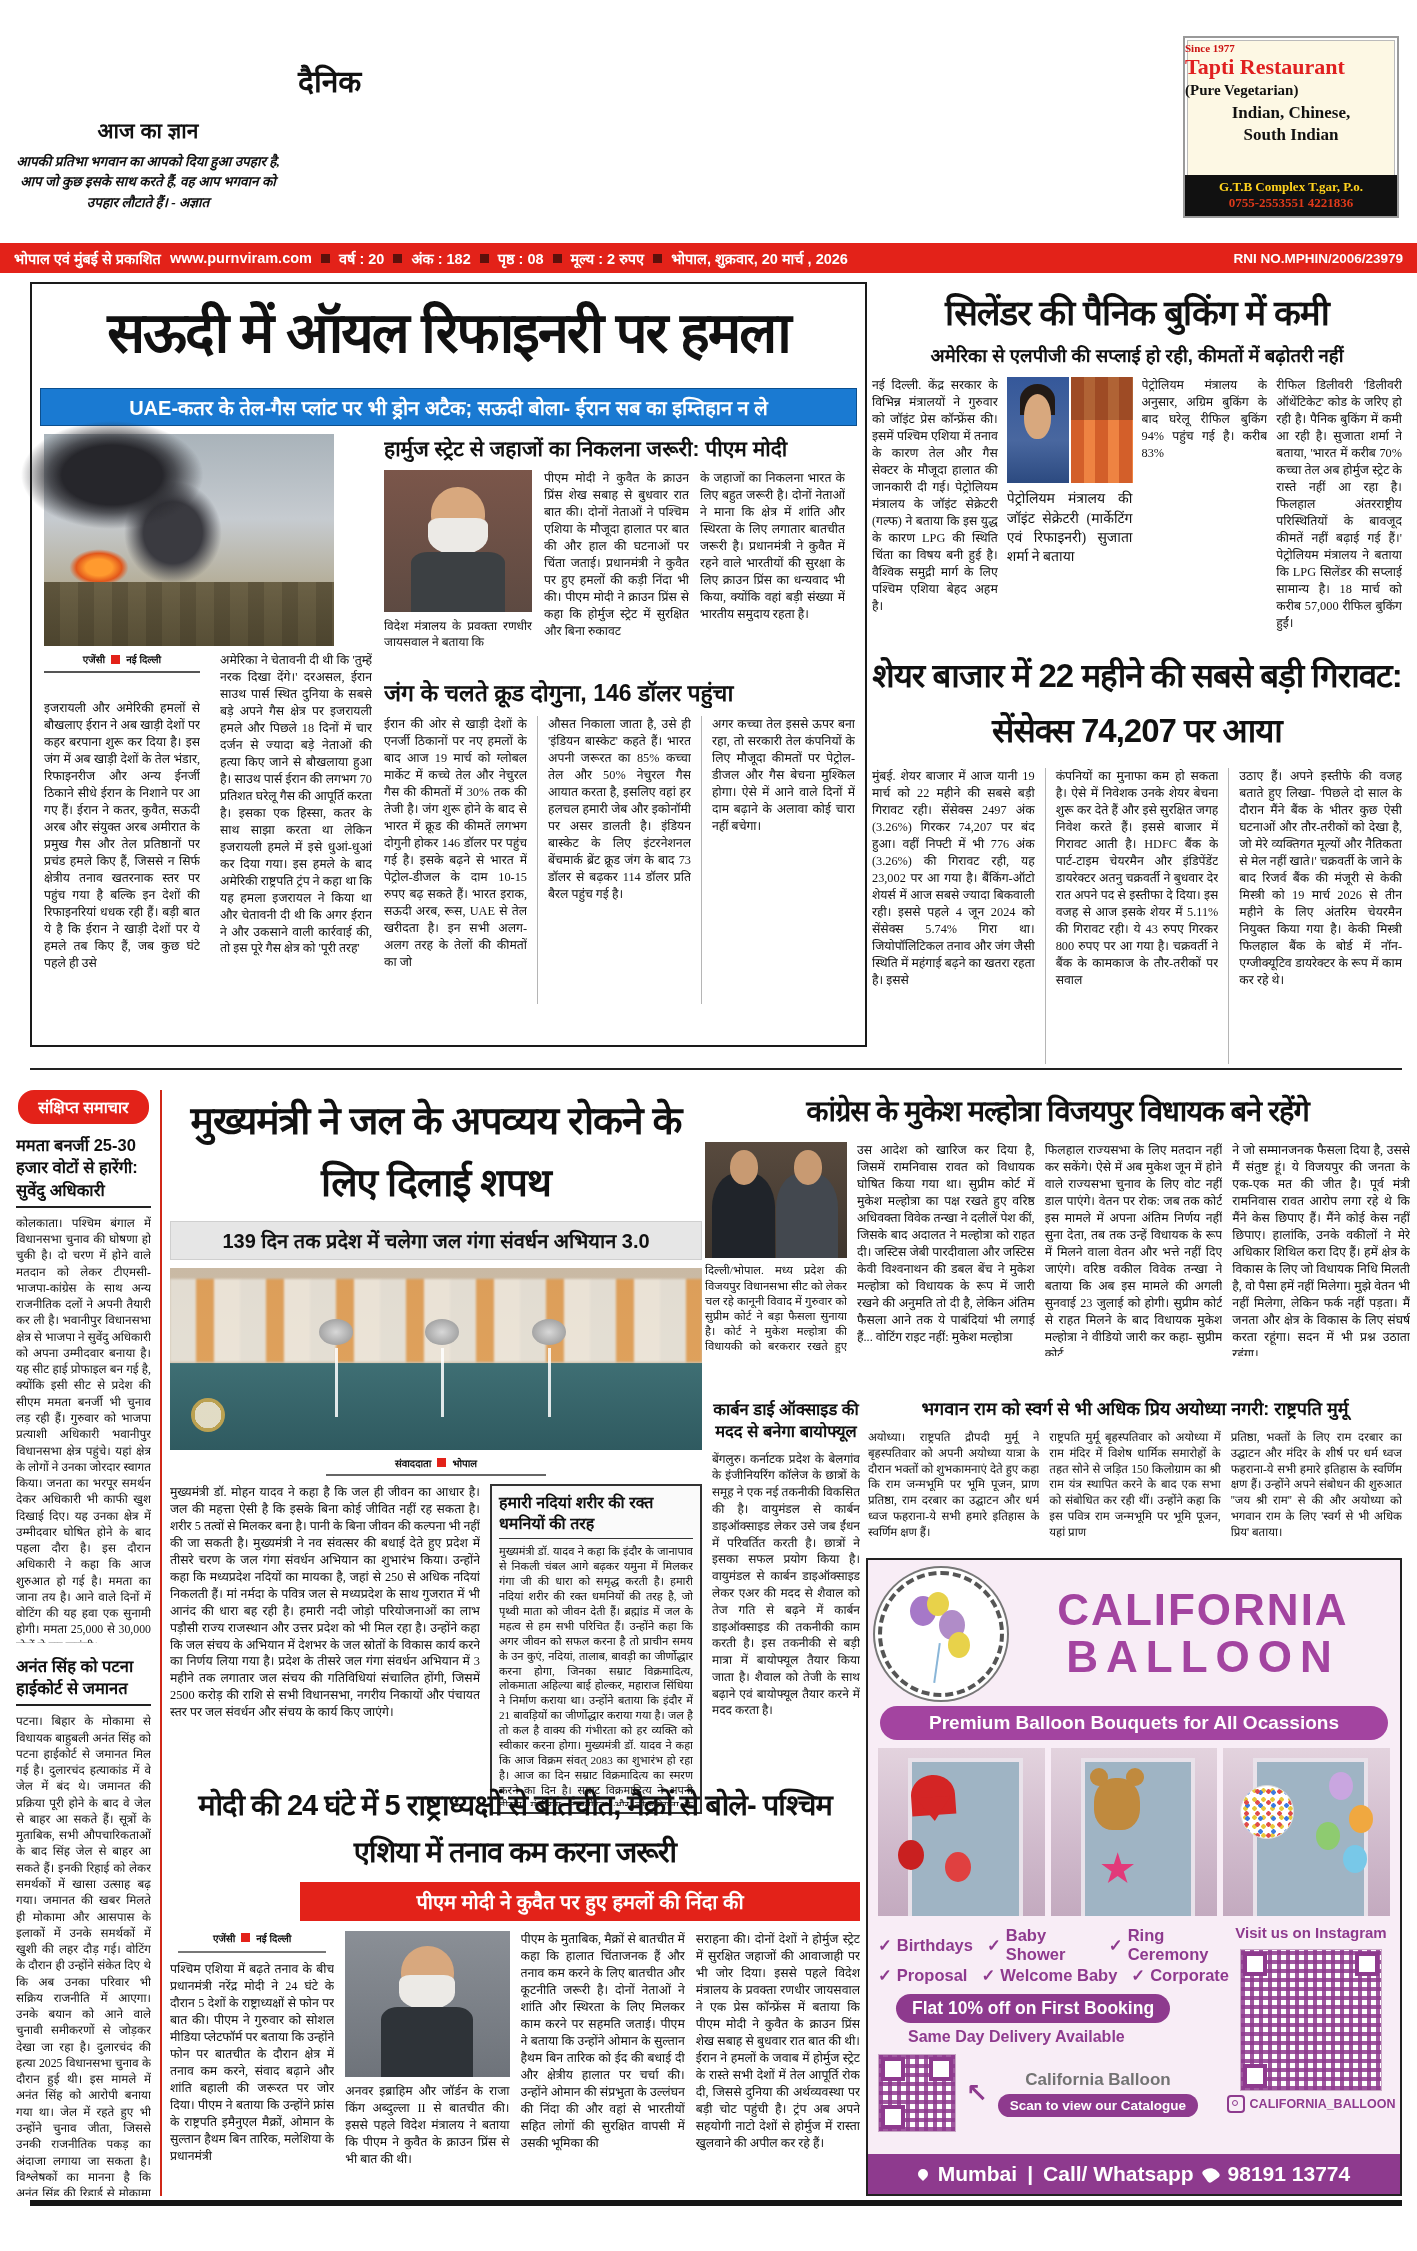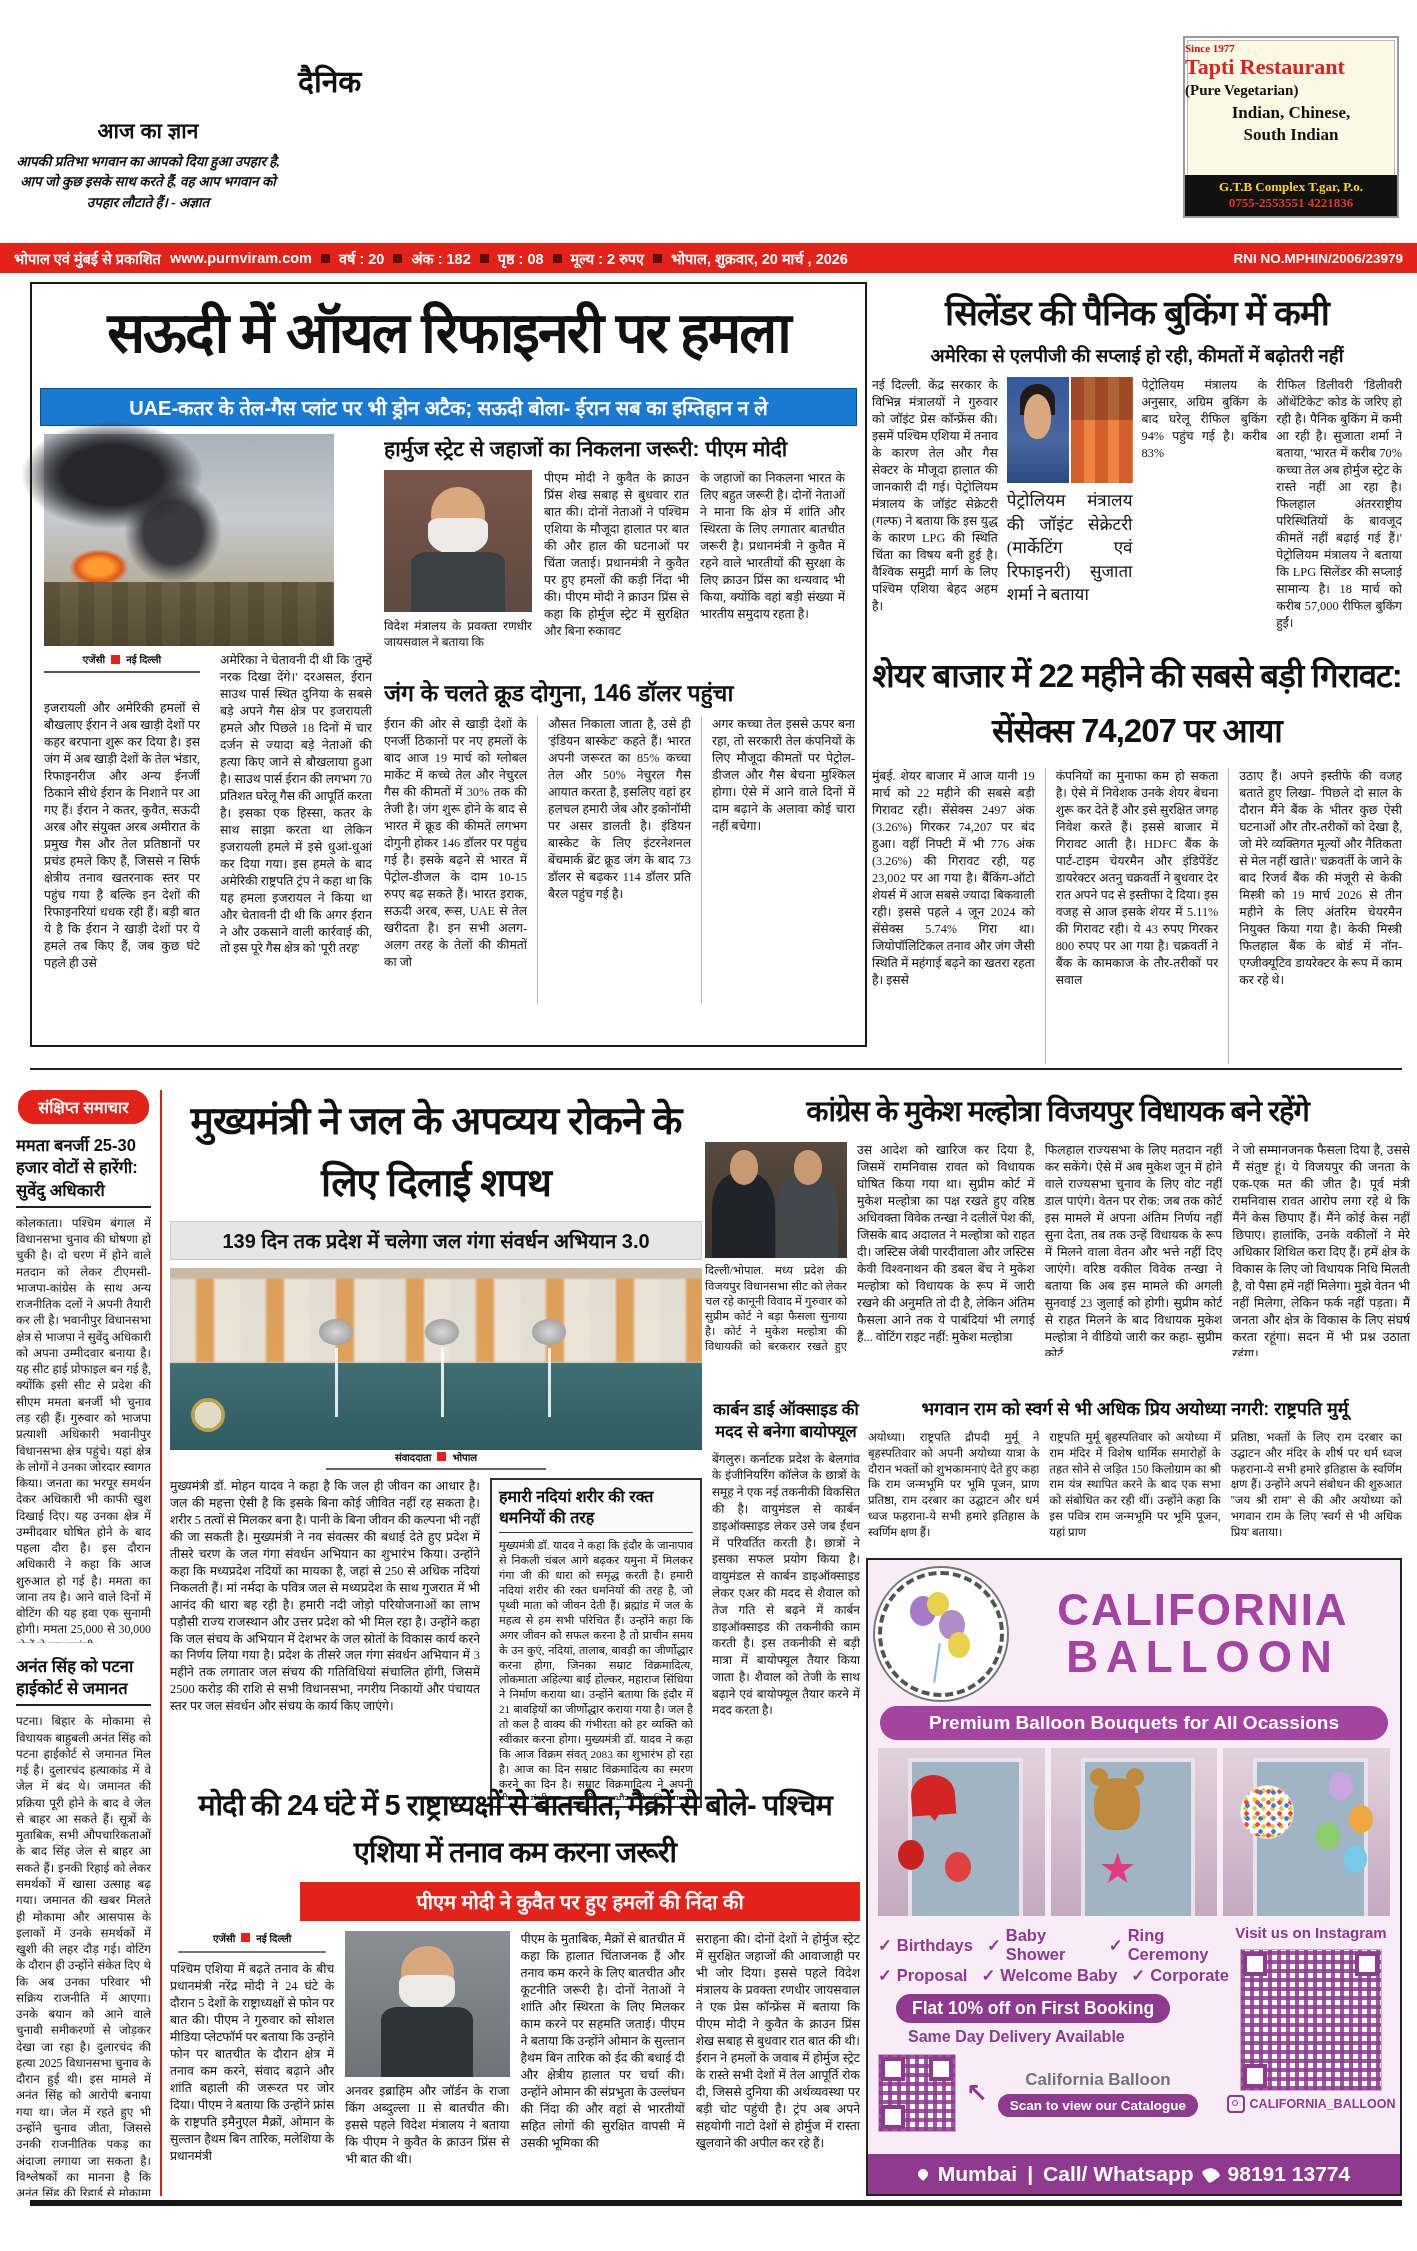--- a/index.html
+++ b/index.html
@@ -85,21 +85,21 @@
           overflow:hidden;text-align:center;margin-top:2px;}
   .cy-row{display:flex;gap:9px;height:258px;margin-top:10px;}
   .cy-row>div{flex:1;}
   .cy-photos{flex:none;width:152px;display:flex;flex-direction:column;}
   .cy-pair{display:flex;gap:2px;height:106px;}
   .ph-woman{flex:1;background:linear-gradient(180deg,#35589a 0%,#49679f 60%,#2c4a80 100%);position:relative;}
   .ph-woman .face{left:28%;top:16%;width:44%;height:42%;}
   .hair{position:absolute;left:22%;top:6%;width:56%;height:30%;background:#221a16;border-radius:50% 50% 0 0;}
   .ph-cyl{flex:1;background:repeating-linear-gradient(90deg,#d35f2a 0 13px,#ee8342 13px 24px);position:relative;}
   .ph-cyl:before{content:"";position:absolute;inset:0 0 60% 0;background:rgba(60,40,30,.35);}
-  .cy-photext{font-size:17px;line-height:1.38;margin-top:6px;overflow:hidden;flex:1;}
+  .cy-photext{font-size:14px;line-height:1.38;margin-top:6px;overflow:hidden;flex:1;}
 
   .sx-h1{font-size:33px;letter-spacing:-1px;text-align:center;line-height:1.65;margin-top:14px;}
   .sx-row{display:flex;gap:10px;height:296px;margin-top:10px;}
   .sx-row>div{flex:1;}
 
   
   .hrule{left:30px;top:1068px;width:1372px;height:2px;background:#222;}
   .bottomrule{left:30px;top:2200px;width:1372px;height:6px;background:#161616;}
 
   
@@ -118,21 +118,21 @@
           font-size:20px;text-align:center;padding:5px 0;margin-top:6px;white-space:nowrap;overflow:hidden;}
   .cm-photo{margin-top:8px;height:182px;position:relative;overflow:hidden;
             background:linear-gradient(180deg,#c9b9a4 0%,#cfc0aa 52%,#3f6f74 52%,#2f5a60 100%);}
   .crowdrow{position:absolute;left:0;top:6%;width:100%;height:46%;
             background:repeating-linear-gradient(90deg,rgba(240,240,235,.85) 0 26px,rgba(233,140,40,.8) 26px 44px,rgba(250,245,238,.9) 44px 70px);
             filter:blur(1px);opacity:.75;}
   .pot{position:absolute;top:28%;width:34px;height:26px;background:radial-gradient(#d8d8d8,#8f8f8f);border-radius:50%;}
   .stream{position:absolute;top:44%;width:3px;height:38%;background:rgba(255,255,255,.85);}
   .emblem{position:absolute;left:4%;bottom:10%;width:34px;height:34px;border-radius:50%;
           background:radial-gradient(#f4e9cf 0 55%,#caa84e 56% 100%);opacity:.9;}
-  .cm-cap{}
+  .cm-cap{margin-top:6px;}
   .cm-caprule{width:220px;border-bottom:2px solid #666;margin:4px auto 8px;}
   .cm-row{display:flex;gap:10px;height:330px;}
   .cm-c1{flex:1;}
   .riverbox{flex:none;width:212px;border:2px solid #333;background:#fafafa;padding:7px;box-sizing:border-box;}
   .rb-title{font-family:"Liberation Sans",sans-serif;font-weight:800;font-size:16px;line-height:1.3;
             border-bottom:1.5px solid #333;padding-bottom:4px;margin-bottom:5px;}
   .rb-body{font-size:11.2px;line-height:1.33;}
 
   
   .biofuel{left:712px;top:1398px;width:148px;height:378px;}

